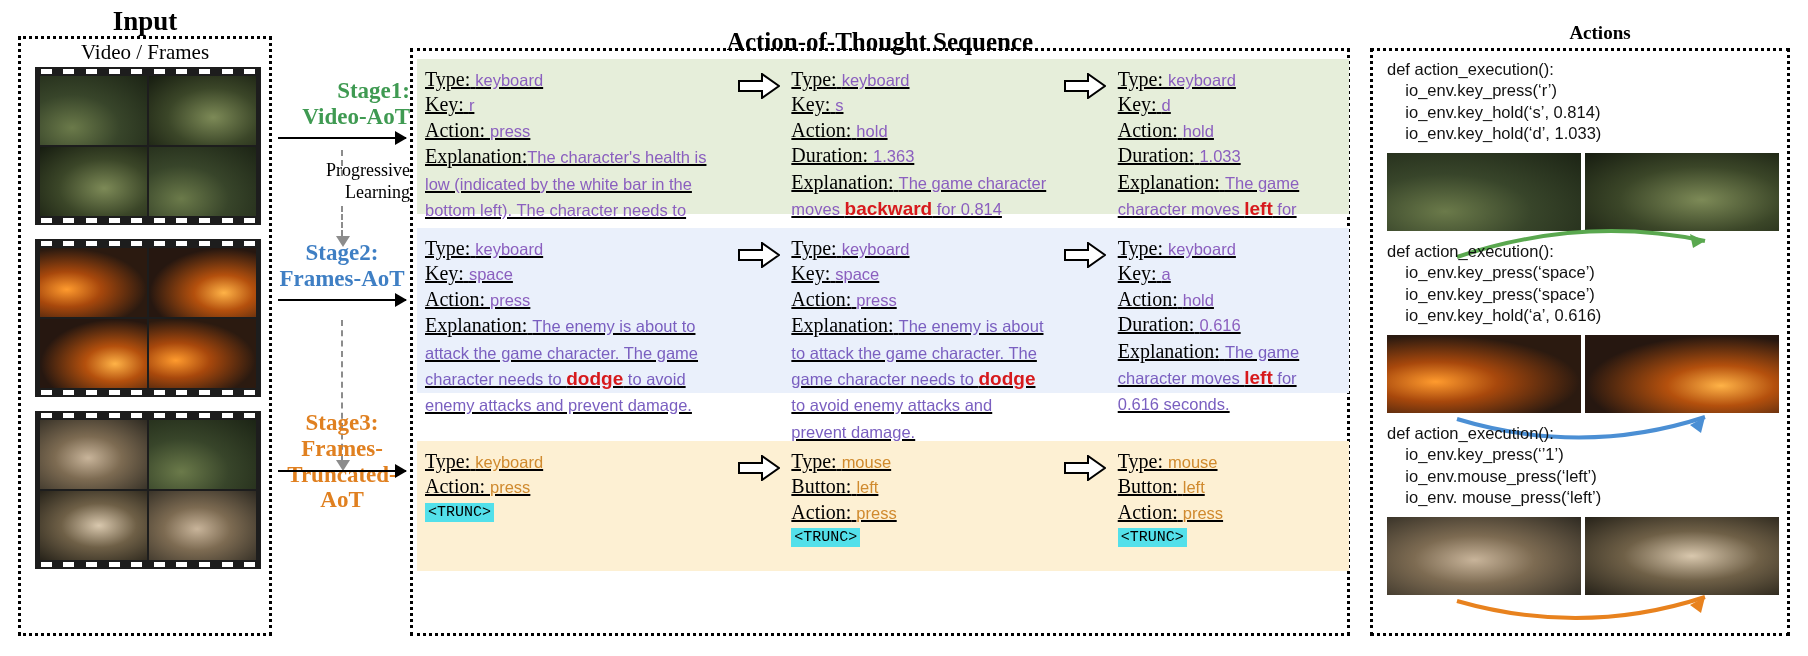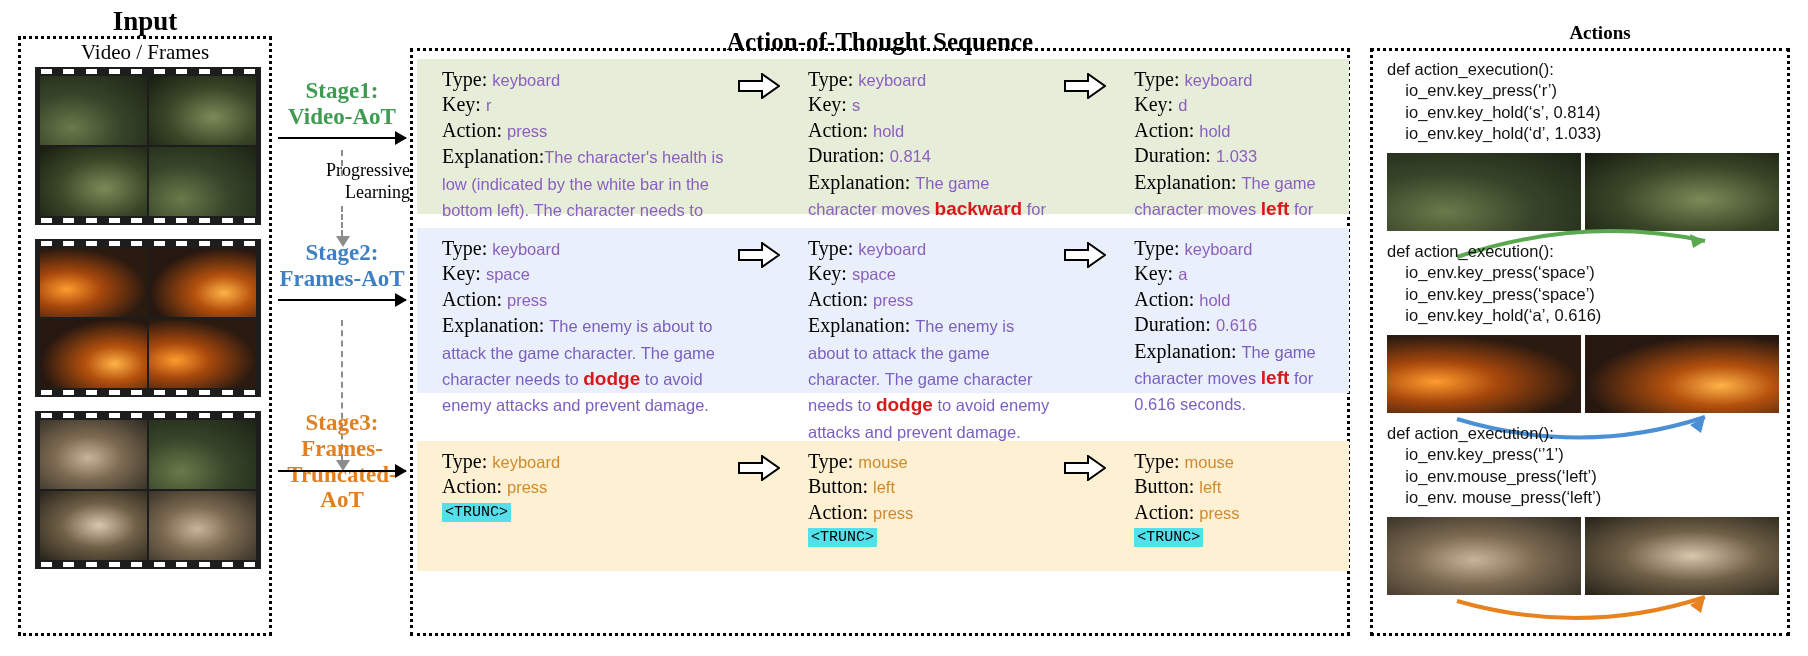--- a/index.html
+++ b/index.html
@@ -41,21 +41,21 @@
   .sc-dust{background:
      radial-gradient(ellipse at 45% 55%, #c8b49a 0%, #7d6b52 40%, #2e2a22 100%),
      linear-gradient(180deg,#9f8f74 0%,#453d30 100%);}
   .sc-dust2{background:
      radial-gradient(ellipse at 55% 50%, #d9c8ae 0%, #6f6047 45%, #262219 100%),
      linear-gradient(180deg,#8e7f66 0%,#3a3428 100%);}
 
   
   .stage-lab{position:absolute;text-align:center;font-weight:bold;font-size:23px;
              font-family:"Liberation Serif",serif;line-height:1.12;}
-  #stage1-lab{left:274px;top:78px;width:136px;color:#3f9a52;}
+  #stage1-lab{left:274px;top:78px;width:136px;color:#3f9a52;text-align:right;}
   #stage2-lab{left:274px;top:240px;width:136px;color:#3f7fc4;}
   #stage3-lab{left:274px;top:410px;width:136px;color:#e08020;}
 
   .arrow-h{position:absolute;height:2px;background:#000;}
   .arrow-h:after{content:"";position:absolute;right:-1px;top:-6px;border-left:12px solid #000;
                  border-top:7px solid transparent;border-bottom:7px solid transparent;}
   #ar1{left:278px;top:137px;width:128px;}
   #ar2{left:278px;top:299px;width:128px;}
   #ar3{left:278px;top:470px;width:128px;}
 
@@ -68,21 +68,21 @@
   .vdash.arrow:after{content:"";position:absolute;left:-7px;bottom:-11px;
         border-top:11px solid #8c8c8c;border-left:7px solid transparent;border-right:7px solid transparent;}
 
   
   #aot-panel{left:410px;top:48px;width:940px;height:588px;}
   .band{position:absolute;left:4px;width:932px;box-sizing:border-box;display:flex;}
   #band1{top:8px;height:155px;background:#e6eeda;}
   #band2{top:177px;height:165px;background:#eaf0fb;}
   #band3{top:390px;height:130px;background:#fdf0d3;}
 
-  .cell{position:relative;box-sizing:border-box;padding:8px 10px 6px 25px;}
+  .cell{position:relative;box-sizing:border-box;padding:8px 10px 6px 8px;text-decoration:underline;}
   .cell.c1{width:355px;}
   .cell.c2{width:310px;}
   .cell.c3{width:267px;}
   .sep{width:55px;display:flex;align-items:flex-start;justify-content:center;padding-top:14px;}
 
   .kv{font-family:"Liberation Serif",serif;font-size:20px;color:#000;line-height:1.27;white-space:nowrap;}
   .kv .v{font-family:"Liberation Sans",sans-serif;font-size:16.5px;color:#8b5fbf;}
   .kv .vo{font-family:"Liberation Sans",sans-serif;font-size:16.5px;color:#d08a2e;}
   .expl{font-family:"Liberation Serif",serif;font-size:20px;color:#000;line-height:1.32;}
   .expl .t{font-family:"Liberation Sans",sans-serif;font-size:16.5px;color:#8b5fbf;}
@@ -254,21 +254,21 @@
       <span class="blockarrow">
           <svg width="42" height="26" viewBox="0 0 42 26">
             <polygon points="1,8 24,8 24,1 41,13 24,25 24,18 1,18" fill="#fff" stroke="#000" stroke-width="2"></polygon>
           </svg>
         </span>
     </div>
     <div class="cell c2">
       <div class="kv"><span>Type:</span> <span class="v">keyboard</span></div>
       <div class="kv"><span>Key:</span> <span class="v">s</span></div>
       <div class="kv"><span>Action:</span> <span class="v">hold</span></div>
-      <div class="kv"><span>Duration:</span> <span class="v">0.814</span></div>
+      <div class="kv"><span>Duration:</span> <span class="v">1.363</span></div>
       <div class="expl"><span>Explanation:</span> <span class="t">The game character moves </span><span class="t red">backward</span><span class="t"> for 0.814 seconds.</span></div>
     </div>
     <div class="sep">
       <span class="blockarrow">
           <svg width="42" height="26" viewBox="0 0 42 26">
             <polygon points="1,8 24,8 24,1 41,13 24,25 24,18 1,18" fill="#fff" stroke="#000" stroke-width="2"></polygon>
           </svg>
         </span>
     </div>
     <div class="cell c3">

